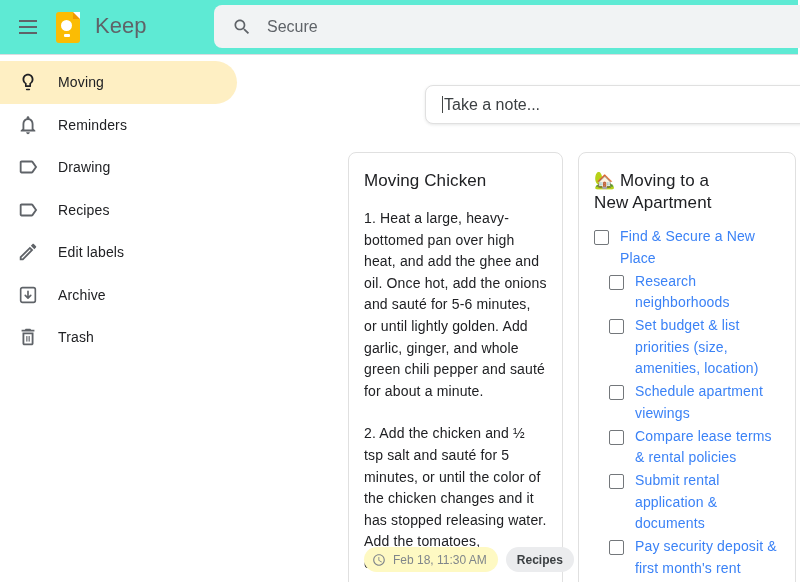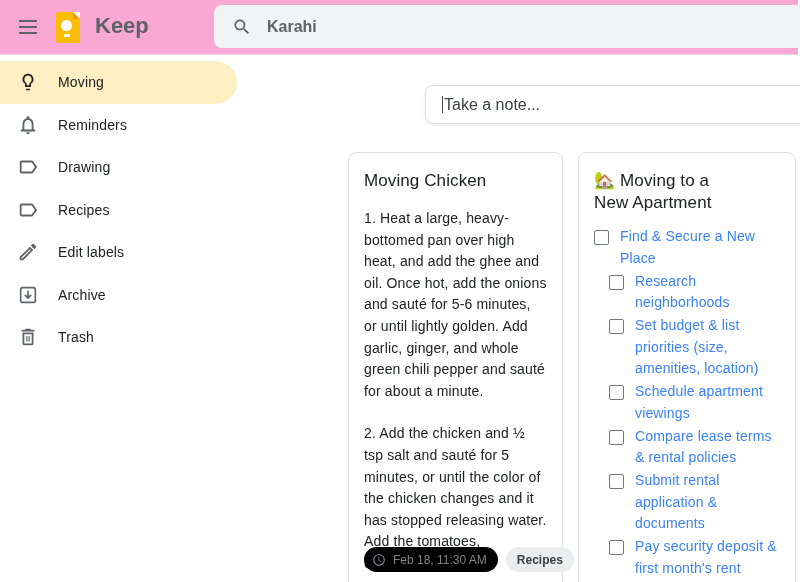--- a/index.html
+++ b/index.html
@@ -1,21 +1,21 @@
 <!DOCTYPE html>
 <html><head>
 <meta charset="utf-8">
 <style>
   html,body{margin:0;padding:0;background:#fff;}
   .app{position:relative;width:800px;height:582px;background:#fff;overflow:hidden;
        font-family:"Liberation Sans",sans-serif;color:#202124;}
 
   
-  .header{position:absolute;top:0;left:0;right:2px;height:54px;background:#f9a8d4;
-          border-bottom:1px solid #dadce0;z-index:5;font-weight:bold;}
+  .header{position:absolute;top:0;left:0;right:2px;height:54px;background:#5eead4;
+          border-bottom:1px solid #dadce0;z-index:5;}
   .hamburger{position:absolute;left:8px;top:7px;width:40px;height:40px;border:none;background:transparent;
              display:flex;align-items:center;justify-content:center;cursor:pointer;border-radius:50%;}
   .hamburger svg{display:block;}
   .logo{position:absolute;left:56px;top:12px;width:24px;height:31px;}
   .logo .sheet{position:absolute;inset:0;background:#fbbc04;border-radius:3px;}
   .logo .fold{position:absolute;right:0;top:0;width:0;height:0;
               border-left:7px solid #f29900;border-top:7px solid #fff;}
   .logo .bulb{position:absolute;left:5px;top:8px;width:11px;height:11px;background:#fff;border-radius:50%;}
   .logo .base{position:absolute;left:8px;top:22px;width:6px;height:2.5px;background:#fff;border-radius:1px;}
   .app-title{position:absolute;left:95px;top:13px;font-size:22px;color:#5f6368;letter-spacing:0;}
@@ -46,21 +46,21 @@
         box-sizing:border-box;height:620px;padding:14px 15px;cursor:default;}
   .card1{left:348px;width:215px;}
   .card2{left:578px;width:218px;}
   .note-title{font-size:17px;font-weight:500;line-height:22px;color:#202124;letter-spacing:.1px;}
   .card1 .note-title{margin:3px 0 16px 0;}
   .card2 .note-title{margin:3px 0 12px 0;max-width:140px;}
   .note-body{font-size:14px;line-height:21.6px;color:#202124;letter-spacing:.15px;}
   .note-body p{margin:0 0 21px 0;}
   .chips{position:absolute;left:15px;top:394px;display:flex;align-items:center;gap:8px;}
   .chip{display:inline-flex;align-items:center;height:25px;border-radius:13px;padding:0 11px;
-        background:#000000;white-space:nowrap;cursor:pointer;}
+        background:#fef9c3;white-space:nowrap;cursor:pointer;}
   .chip.reminder{color:#80868b;font-size:12px;gap:7px;padding-left:8px;}
   .chip.label{background:#ebecee;color:#3c4043;font-size:12px;font-weight:700;}
 
   
   .checklist{display:flex;flex-direction:column;}
   .check-item{display:flex;align-items:flex-start;margin-bottom:1.5px;}
   .check-item.lvl1{margin-left:15px;}
   .checkbox{flex:0 0 auto;width:13px;height:13px;border:1.6px solid #73777b;border-radius:2px;
             margin:4px 11px 0 0;background:#fff;cursor:pointer;}
   .check-text{font-size:14px;line-height:21.5px;color:#3b82f6;letter-spacing:.15px;}
@@ -84,21 +84,21 @@
         <div class="bulb"></div>
         <div class="base"></div>
     </div>
     <div class="app-title">Keep</div>
     <div class="searchbox">
       <span class="mag">
         <svg width="20" height="20" viewBox="0 0 24 24" fill="#5f6368">
           <path d="M15.5 14h-.79l-.28-.27C15.41 12.59 16 11.11 16 9.5 16 5.91 13.09 3 9.5 3S3 5.91 3 9.5 5.91 16 9.5 16c1.61 0 3.09-.59 4.23-1.57l.27.28v.79l5 4.99L20.49 19l-4.99-5zm-6 0C7.01 14 5 11.99 5 9.5S7.01 5 9.5 5 14 7.01 14 9.5 11.99 14 9.5 14z"></path>
         </svg>
       </span>
-      <span class="ph">Karahi</span>
+      <span class="ph">Secure</span>
     </div>
   </div>
 
   <nav class="sidebar">
 
     <div class="nav-item selected">
       <div class="pill"></div>
       <span class="nicon">
         <svg width="22" height="22" viewBox="0 0 24 24" fill="#202124">
           <path d="M12 3c-3.31 0-6 2.69-6 6 0 2.09 1.07 3.93 2.7 5v2.5c0 .55.45 1 1 1h4.6c.55 0 1-.45 1-1V14c1.63-1.07 2.7-2.91 2.7-5 0-3.31-2.69-6-6-6zm2.3 9.74l-.8.53v2.23h-3v-2.23l-.8-.53C8.63 12.03 8 10.56 8 9c0-2.21 1.79-4 4-4s4 1.79 4 4c0 1.56-.63 3.03-1.7 3.74z"></path>

